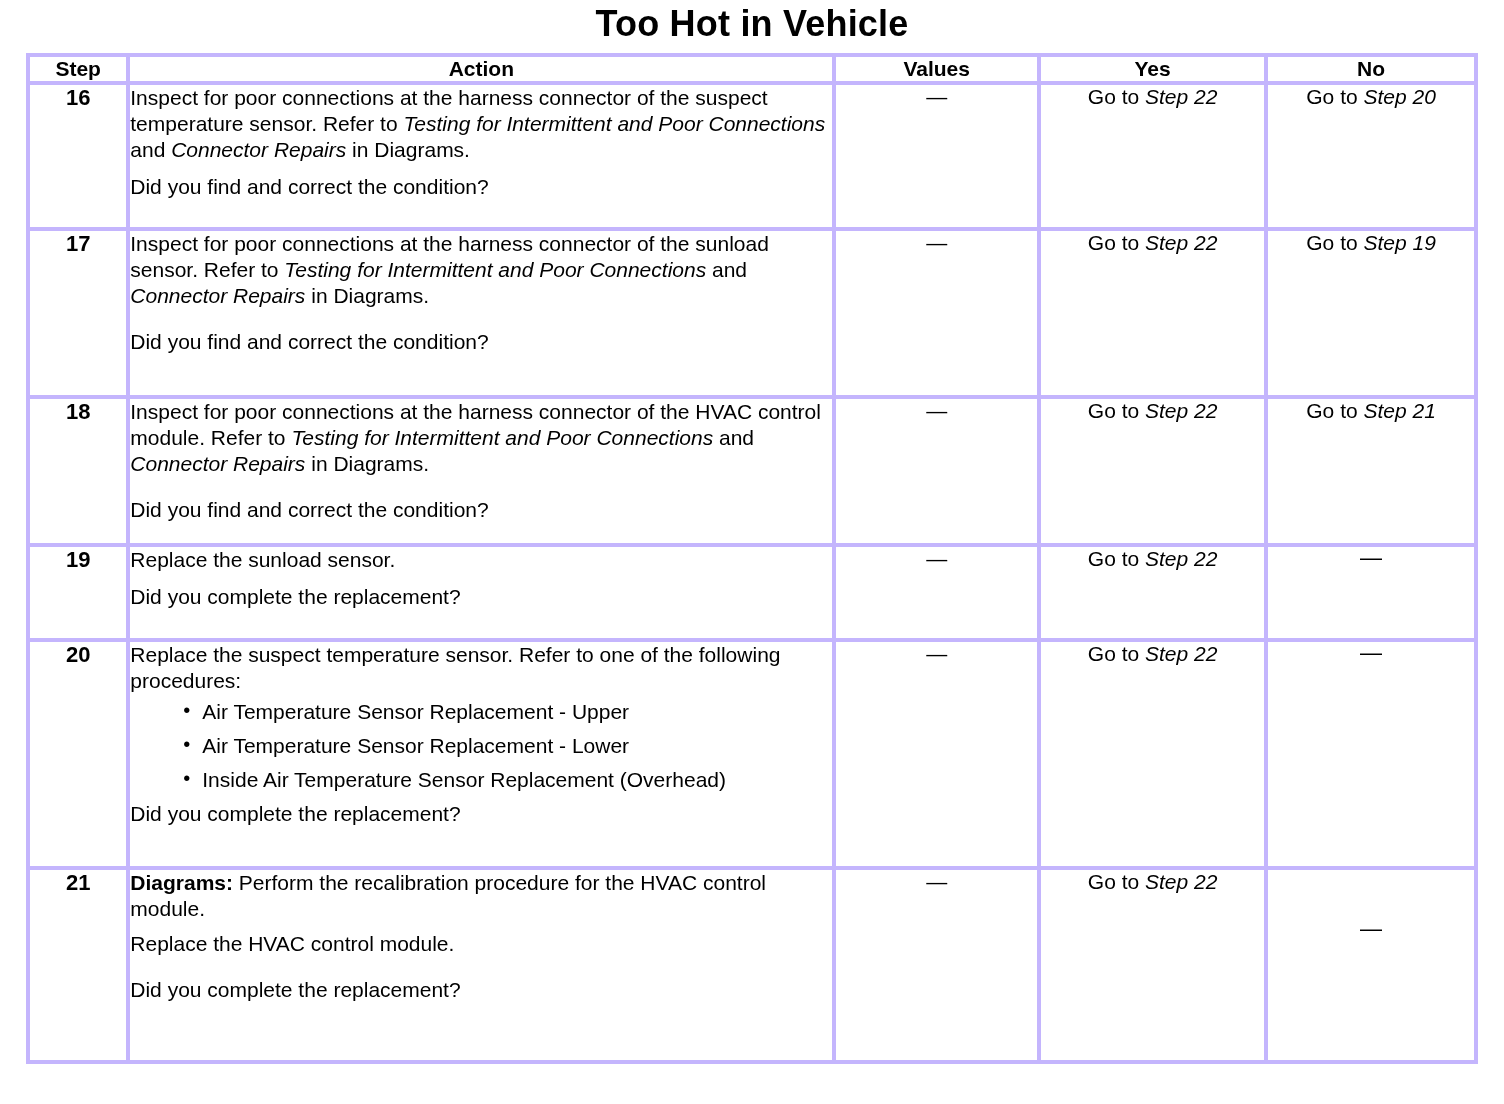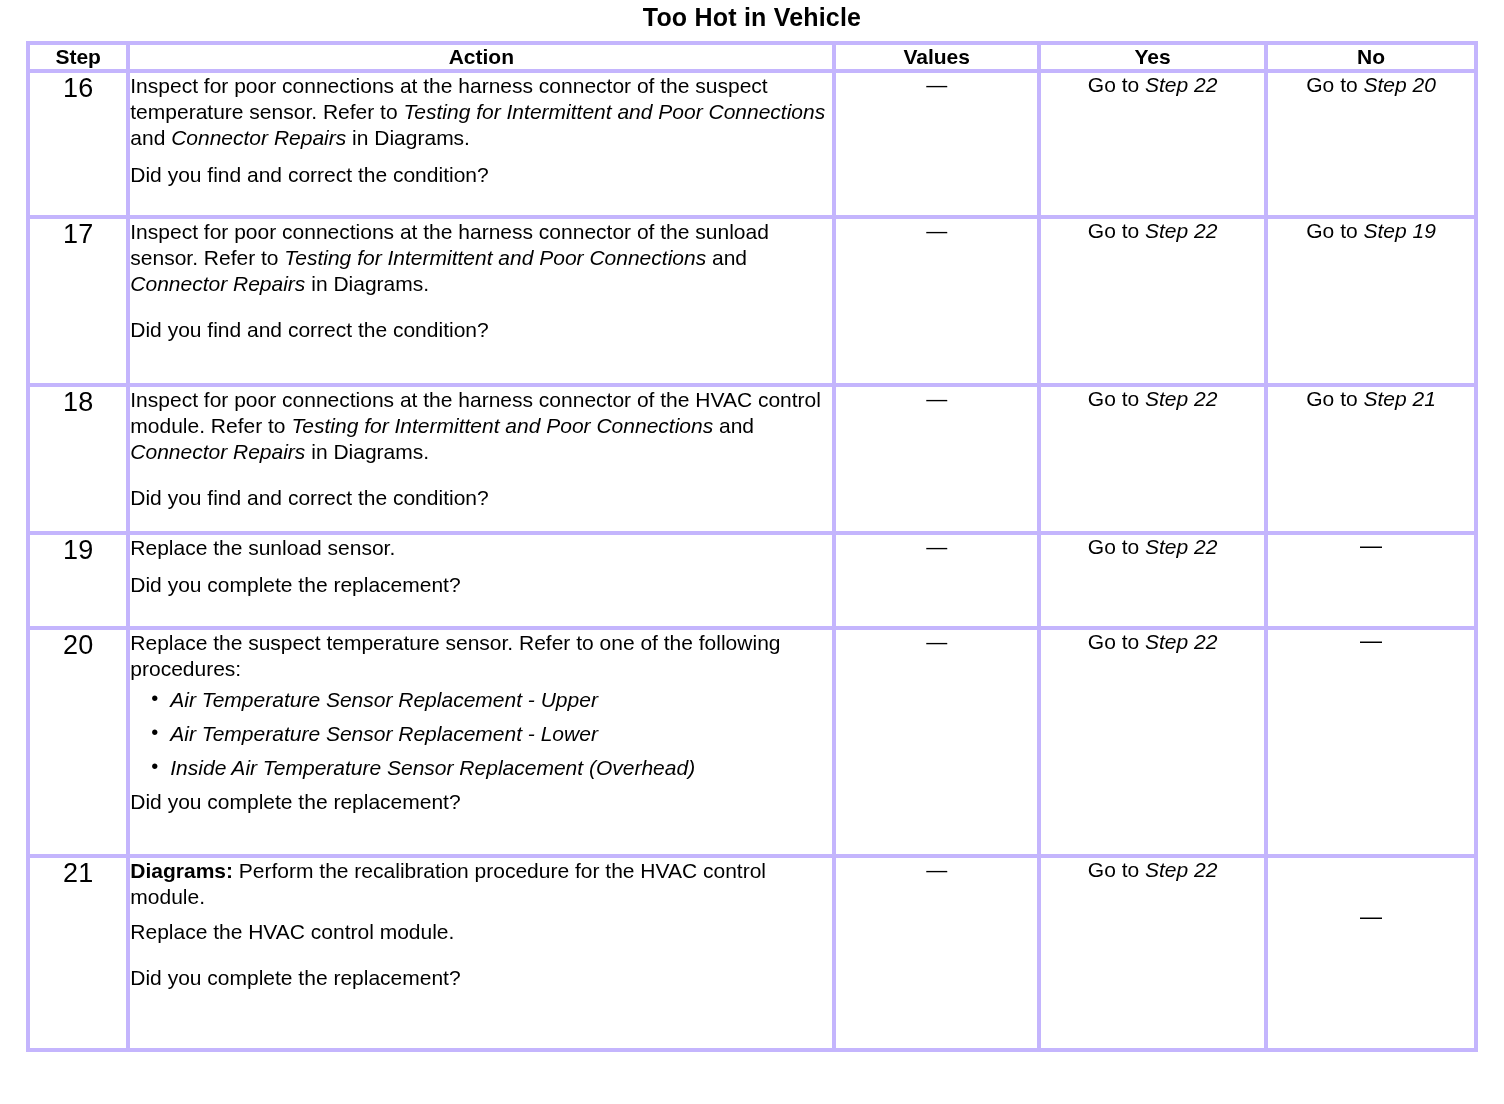--- a/index.html
+++ b/index.html
@@ -16,21 +16,21 @@
   }
   .page {
     position: relative;
     width: 1504px;
     height: 1104px;
     box-sizing: border-box;
     padding: 0 26px;
   }
   .doc-title {
     text-align: center;
-    font-size: 25px;
+    font-size: 36px;
     font-weight: bold;
     letter-spacing: 0.2px;
     margin: 4px 0 9px 0;
     line-height: 1.1;
   }
   table.dtc {
     width: 1452px;
     border-collapse: collapse;
     table-layout: fixed;
     border: 3px solid #000;
@@ -48,22 +48,23 @@
     vertical-align: middle;
   }
   col.c-step   { width: 98px; }
   col.c-action { width: 690px; }
   col.c-values { width: 200px; }
   col.c-yes    { width: 222px; }
   col.c-no     { width: 205px; }
 
   td.step {
     text-align: center;
-    font-size: 27px;
+    font-size: 22px;
     vertical-align: middle;
+    font-weight: bold;
   }
   td.action {
     font-size: 21px;
     line-height: 1.24;
     padding: 6px 8px 6px 11px;
   }
   td.values {
     text-align: center;
     vertical-align: middle;
     font-size: 21px;
@@ -102,23 +103,23 @@
     margin-top: 11px;
   }
   .tight-q { margin-top: 20px; }
   ul.proc {
     margin: 5px 0 4px 0;
     padding-left: 40px;
     list-style: none;
   }
   ul.proc li {
     position: relative;
-    font-style: italic;
     margin-bottom: 9px;
     line-height: 1.2;
+    margin-left: 32px;
   }
   ul.proc li:before {
     content: "\2022";
     position: absolute;
     left: -19px;
     top: -1px;
     font-style: normal;
     font-size: 20px;
   }
   .bold { font-weight: bold; }

